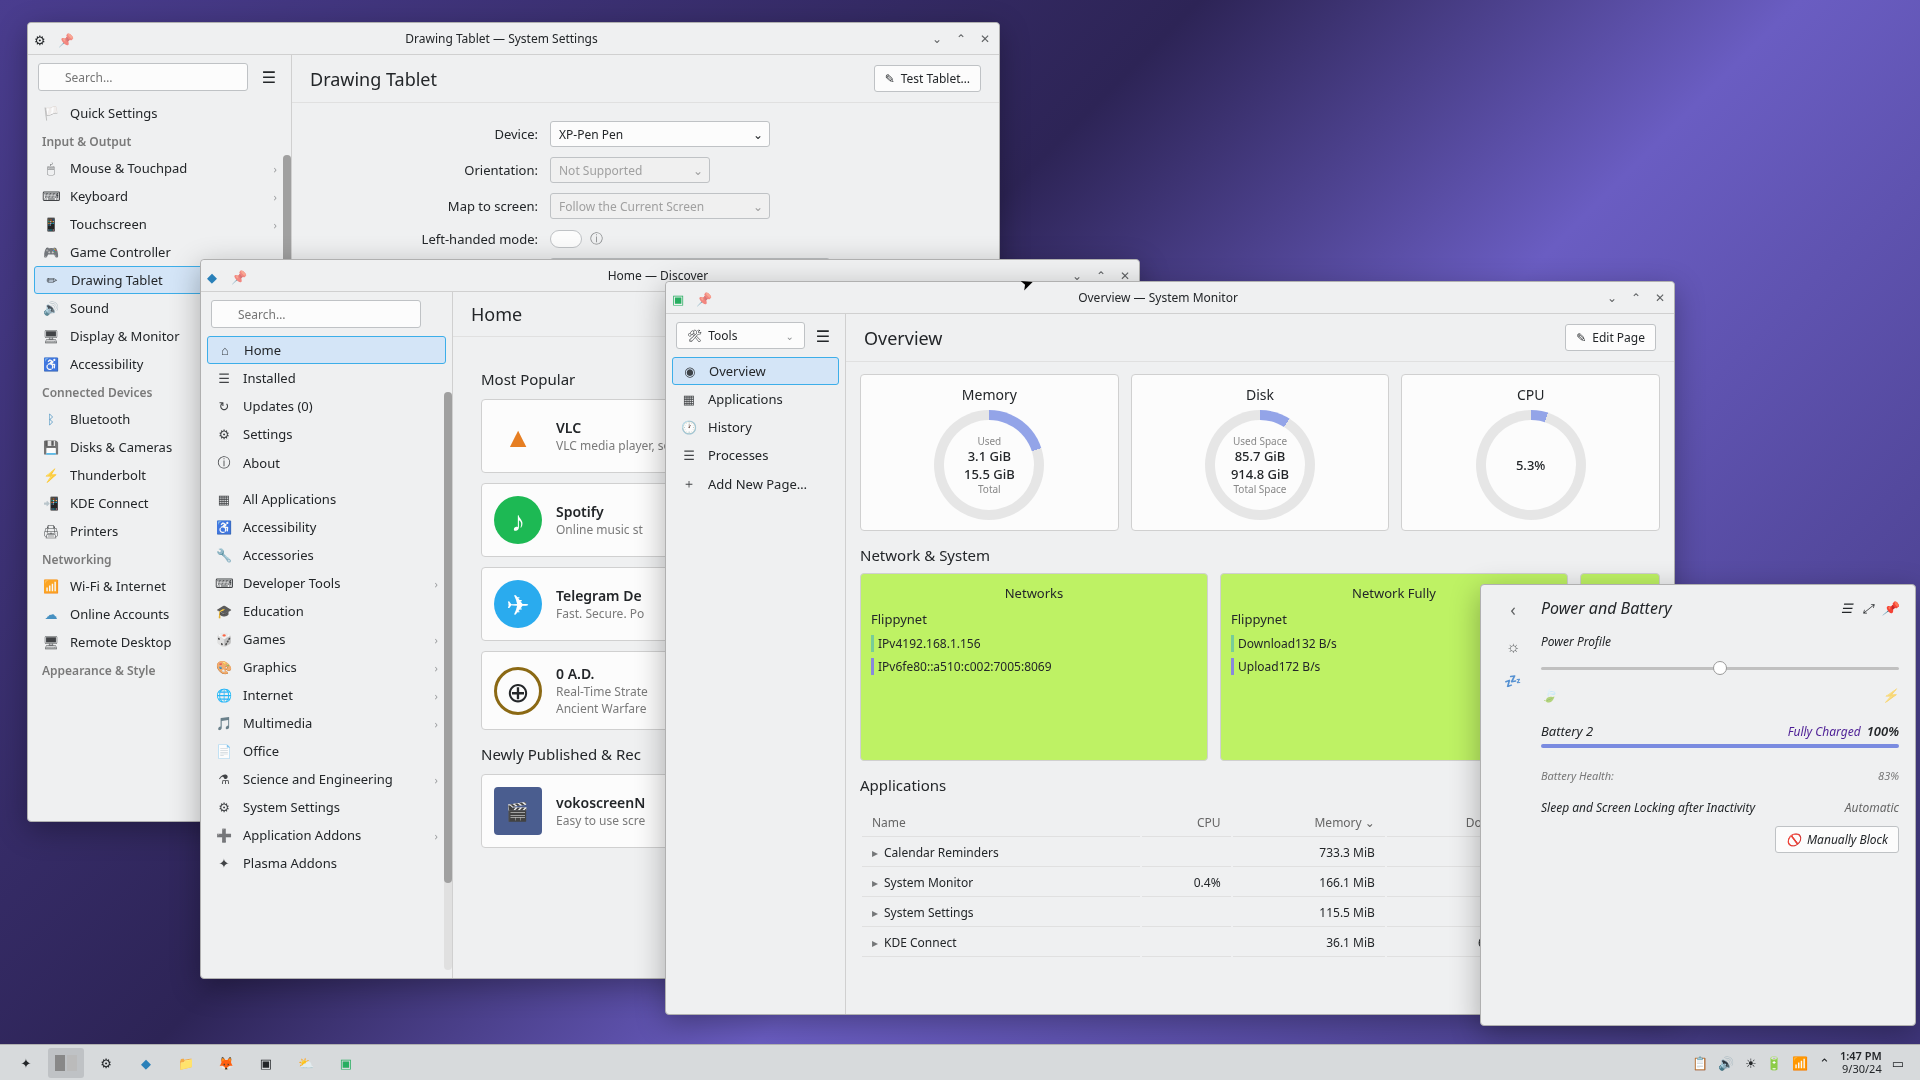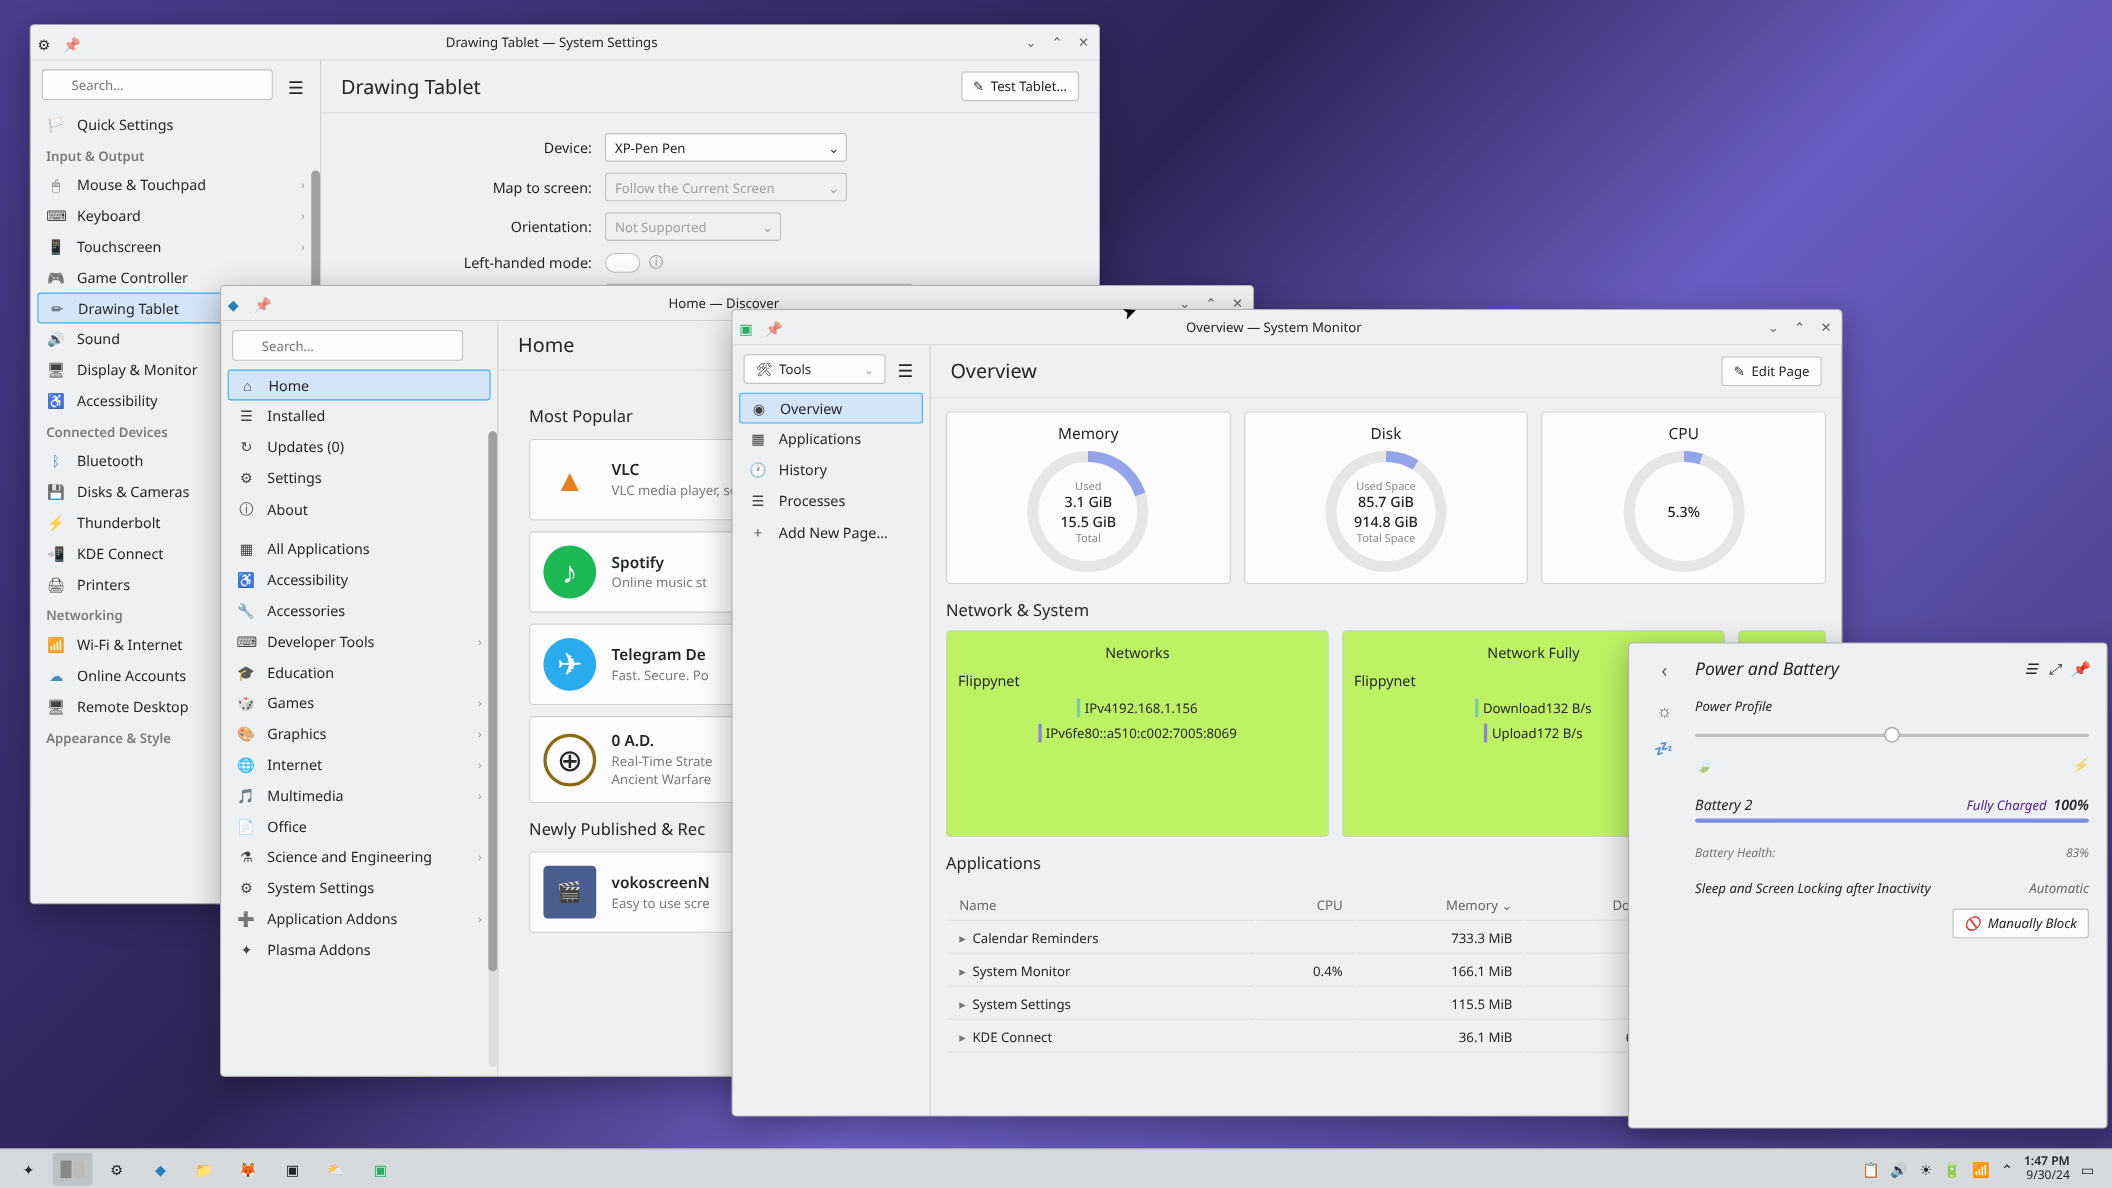--- a/index.html
+++ b/index.html
@@ -10,21 +10,21 @@
 .titlebar .pin { width:16px; height:16px; opacity:.6; margin-left:4px; }
 .titlebar .title { flex: 1; text-align: center; font-size: 12px; color: #232629; }
 .titlebar .win-btns { display: flex; gap: 8px; }
 .titlebar .win-btns span { width: 16px; height: 16px; display: inline-flex; align-items: center; justify-content: center; cursor: pointer; opacity: .7; font-size: 12px; }
 .panel { position: absolute; bottom: 0; left: 0; right: 0; height: 36px; background: #d7dadc; display: flex; align-items: center; padding: 0 6px; border-top: 1px solid #b0b0b0; }
 .panel .task { width: 36px; height: 30px; margin: 0 2px; display: flex; align-items: center; justify-content: center; border-radius: 3px; }
 .panel .task.active { background: #bfc2c5; }
 .panel .tray { margin-left: auto; display: flex; align-items: center; gap: 10px; padding-right: 10px; }
 .panel .clock { text-align: right; font-size: 11px; line-height: 1.1; }
 .sidebar { width: 264px; border-right: 1px solid #d0d0d0; overflow-y: auto; display: flex; flex-direction: column; }
-.search-row { display: flex; align-items: flex-end; padding: 8px 10px; gap: 8px; }
+.search-row { display: flex; align-items: center; padding: 8px 10px; gap: 8px; }
 .search-input { flex: 1; height: 28px; border: 1px solid #bfc2c5; border-radius: 3px; padding: 0 8px 0 26px; background: #fcfcfc; font-size: 12px; position: relative; }
 .search-wrap { position: relative; flex: 1; }
 .search-wrap::before { content: "🔍"; position: absolute; left: 8px; top: 50%; transform: translateY(-50%); font-size: 11px; opacity: .6; }
 .hamburger { width: 24px; height: 24px; display: flex; align-items: center; justify-content: center; font-size: 16px; cursor: pointer; }
 .cat-header { font-size: 12px; color: #7a7a7a; font-weight: 600; padding: 6px 14px 4px; }
 .side-item { display: flex; align-items: center; padding: 5px 14px; font-size: 13px; cursor: pointer; gap: 10px; position: relative; }
 .side-item.selected { background: #d4e5f7; border: 1px solid #3daee9; border-radius: 3px; margin: 0 6px; padding: 4px 8px; }
 .side-item .chev { margin-left: auto; opacity: .4; font-size: 11px; }
 .side-item .icon { width: 18px; text-align: center; opacity: .85; }
 .content { flex: 1; display: flex; flex-direction: column; overflow: hidden; }
@@ -45,21 +45,21 @@
 .gauge-row { display: flex; gap: 12px; padding: 0 14px; }
 .gauge-card { flex: 1; border: 1px solid #d0d0d0; border-radius: 4px; padding: 10px; text-align: center; background: #fcfcfc; }
 .gauge-card .g-title { font-size: 14px; margin-bottom: 6px; }
 .gauge { width: 110px; height: 110px; margin: 0 auto; border-radius: 50%; position: relative; display: flex; flex-direction: column; align-items: center; justify-content: center; background: conic-gradient(#93a4e8 0 var(--p), #e6e6e6 var(--p) 100%); }
 .gauge::before { content: ""; position: absolute; inset: 10px; background: #fcfcfc; border-radius: 50%; }
 .gauge .g-text { position: relative; font-size: 10px; color: #888; line-height: 1.2; }
 .gauge .g-val { position: relative; font-size: 13px; font-weight: 500; }
 .net-row { display: flex; gap: 12px; padding: 0 14px; margin-top: 8px; }
 .net-card { flex: 1; border: 1px solid #d0d0d0; border-radius: 4px; padding: 10px; background: #bef264; min-width:0;}
 .net-card .n-title { text-align: center; font-size: 13px; margin-bottom: 8px; }
-.net-card .row { display: flex; justify-content: center; font-size: 12px; padding: 3px 0; }
+.net-card .row { display: flex; justify-content: flex-start; font-size: 12px; padding: 3px 0; }
 .app-table { width: 100%; font-size: 12px; margin-top: 6px; }
 .app-table th, .app-table td { padding: 5px 10px; text-align: left; border-bottom: 1px solid #e0e0e0; }
 .app-table th { font-weight: 400; color: #666; }
 .app-table td.r, .app-table th.r { text-align: right; }
 .popup { position: absolute; background: #eff0f1; border: 1px solid #b0b0b0; border-radius: 4px; box-shadow: 0 8px 30px rgba(0,0,0,.3); padding: 12px 16px; display:flex; gap:12px;}
 .popup .pcol { flex:1;font-style:italic; }
 .popup-title { font-size: 16px; font-weight: 400; }
 .btn-outline { border: 1px solid #bfc2c5; border-radius: 3px; padding: 4px 10px; font-size: 12px; background: #fcfcfc; cursor: pointer; display: inline-flex; align-items: center; gap: 6px; }
 .scrollbar{position:absolute; right:0; top:100px; bottom:8px; width:8px; background:#e0e0e0; border-radius:4px;}
 .scrollbar .thumb{position:absolute; left:0; right:0; background:#a0a0a0; border-radius:4px;}
@@ -174,29 +174,29 @@
           </div>
       </div>
       <div class="content-body">
         <div class="form-row">
             <label>Device:</label>
             <div class="select control">
               <span>XP-Pen Pen</span>
             </div>
           </div>
         <div class="form-row">
+            <label>Orientation:</label>
+            <div class="select control disabled" style="width:160px">
+              <span>Not Supported</span>
+            </div>
+          </div>
+        <div class="form-row">
             <label>Map to screen:</label>
             <div class="select control disabled">
               <span>Follow the Current Screen</span>
-            </div>
-          </div>
-        <div class="form-row">
-            <label>Orientation:</label>
-            <div class="select control disabled" style="width:160px">
-              <span>Not Supported</span>
             </div>
           </div>
         <div class="form-row">
             <label>Left-handed mode:</label>
             <div style="display:flex;align-items:center;gap:8px;">
               <div class="toggle"></div>
               <span style="opacity:.5">ⓘ</span>
             </div>
           </div>
         <div class="form-row">

